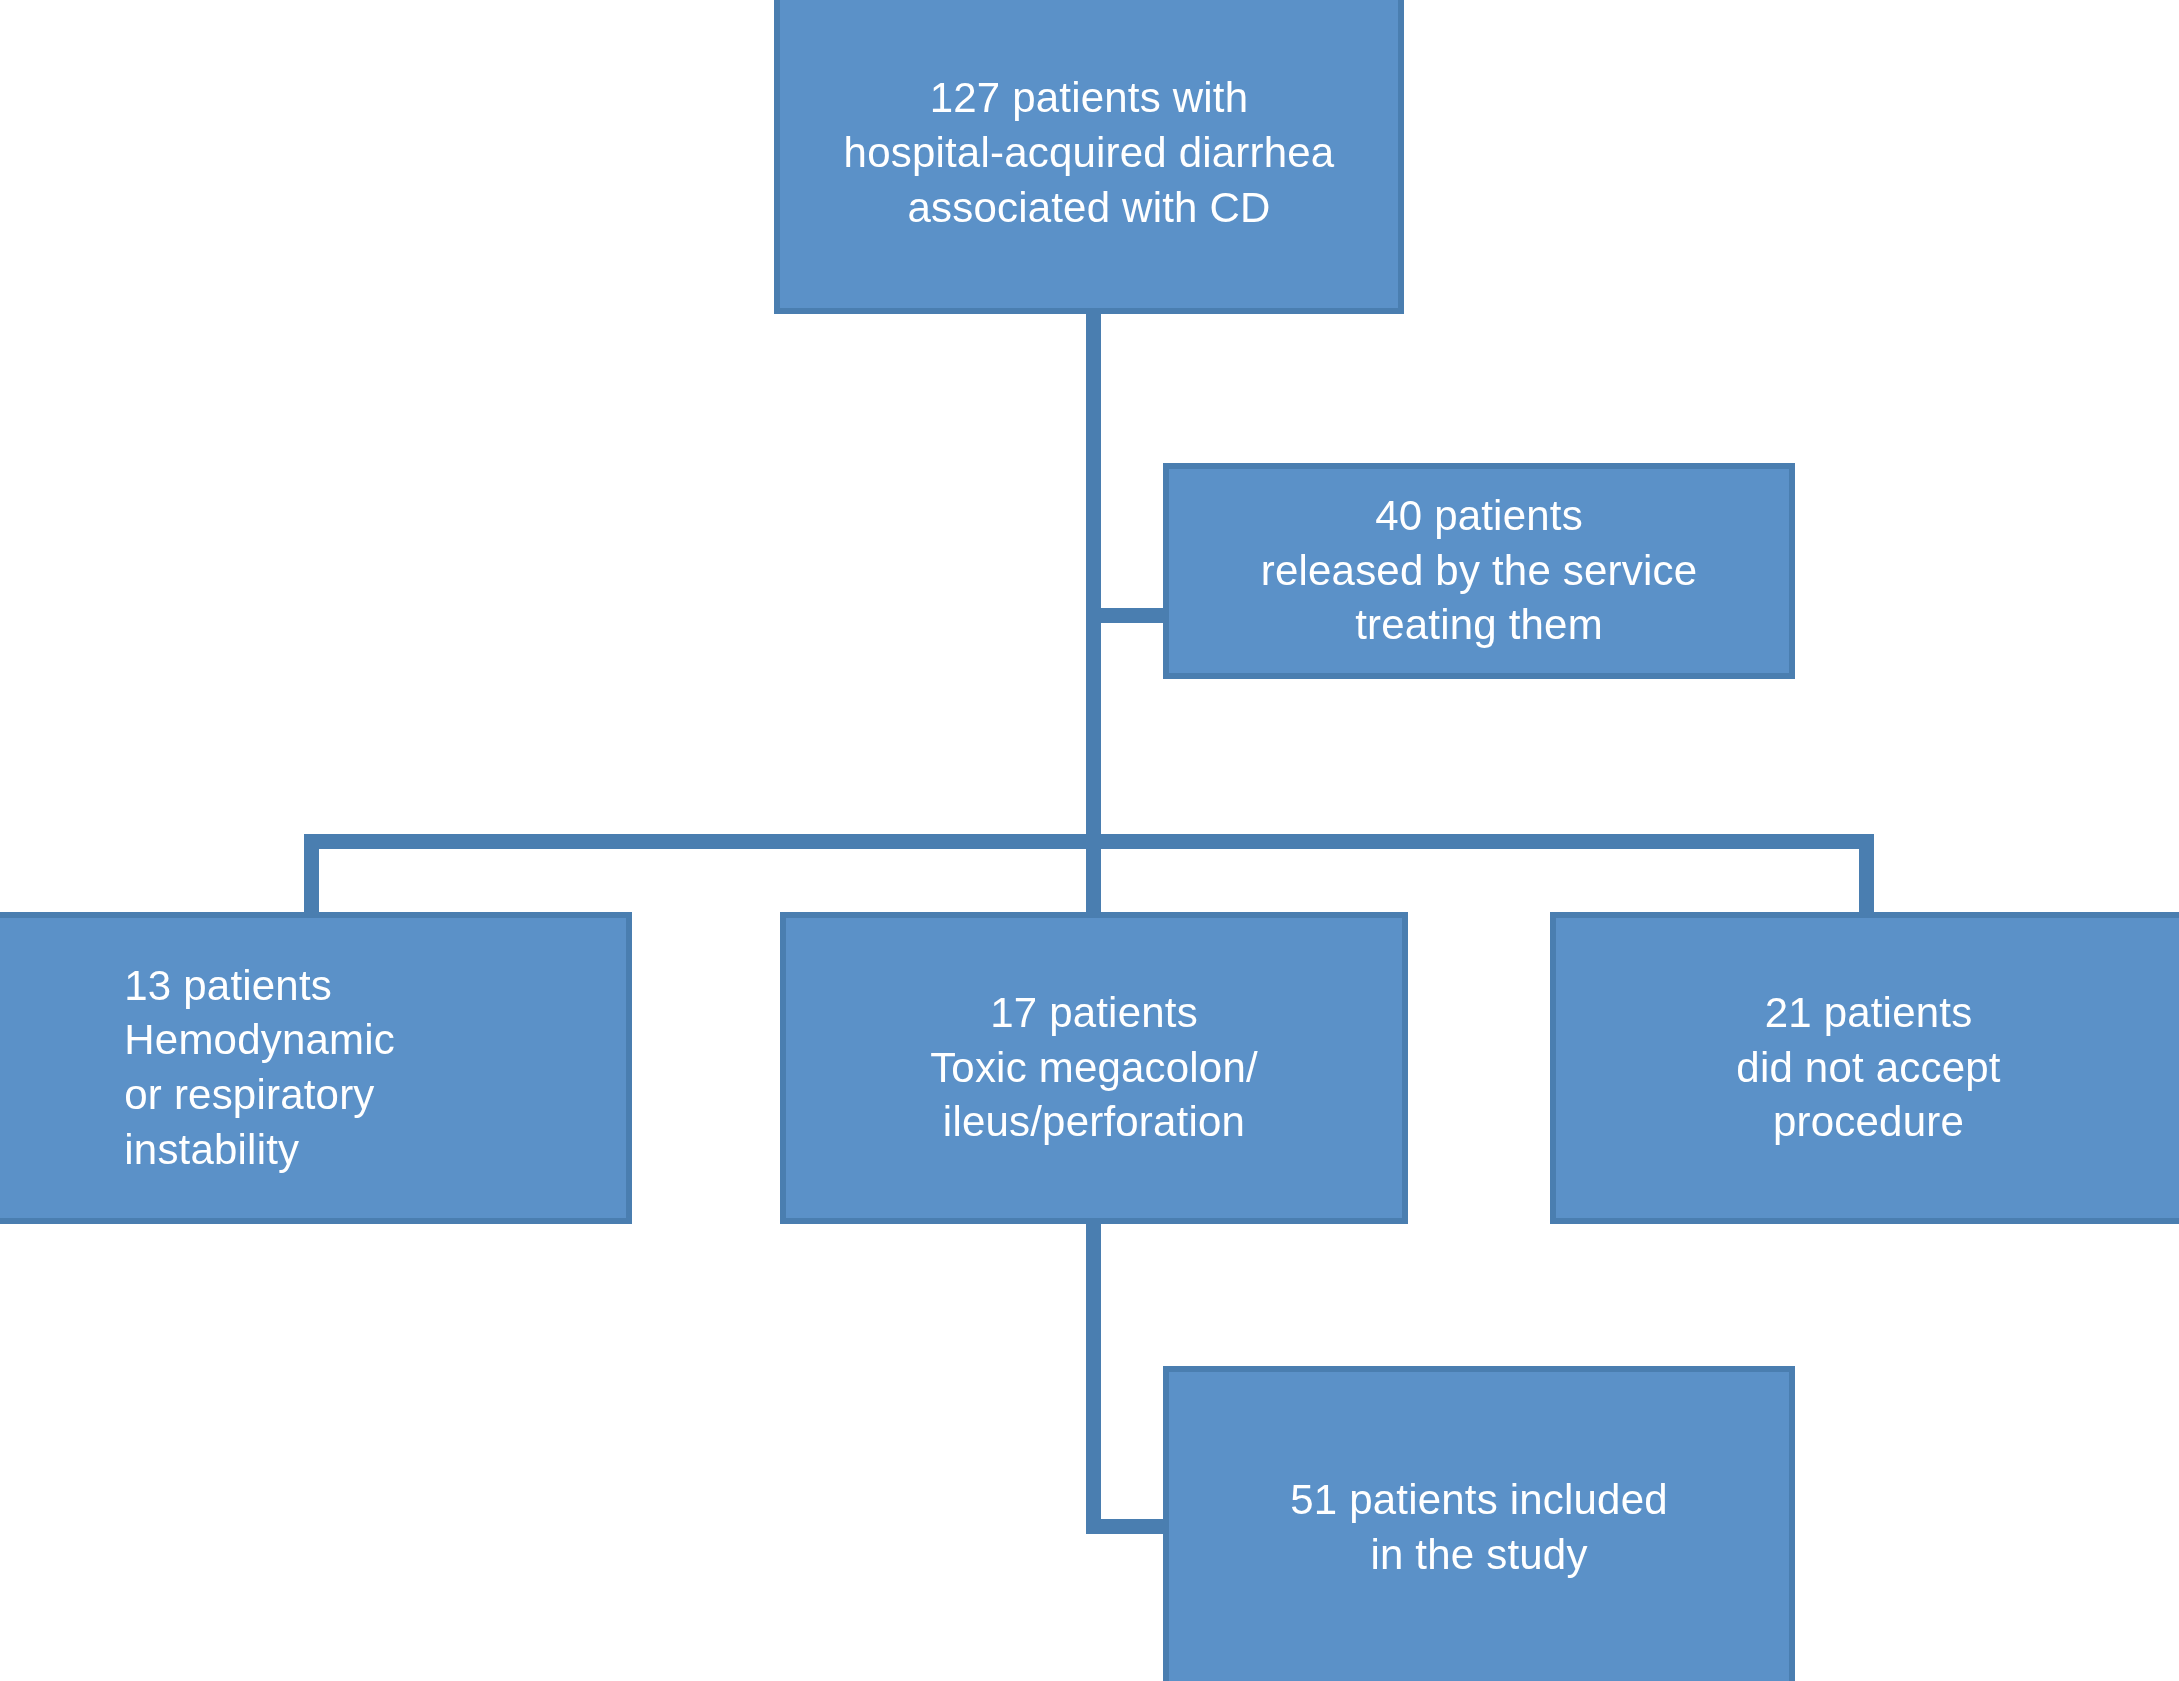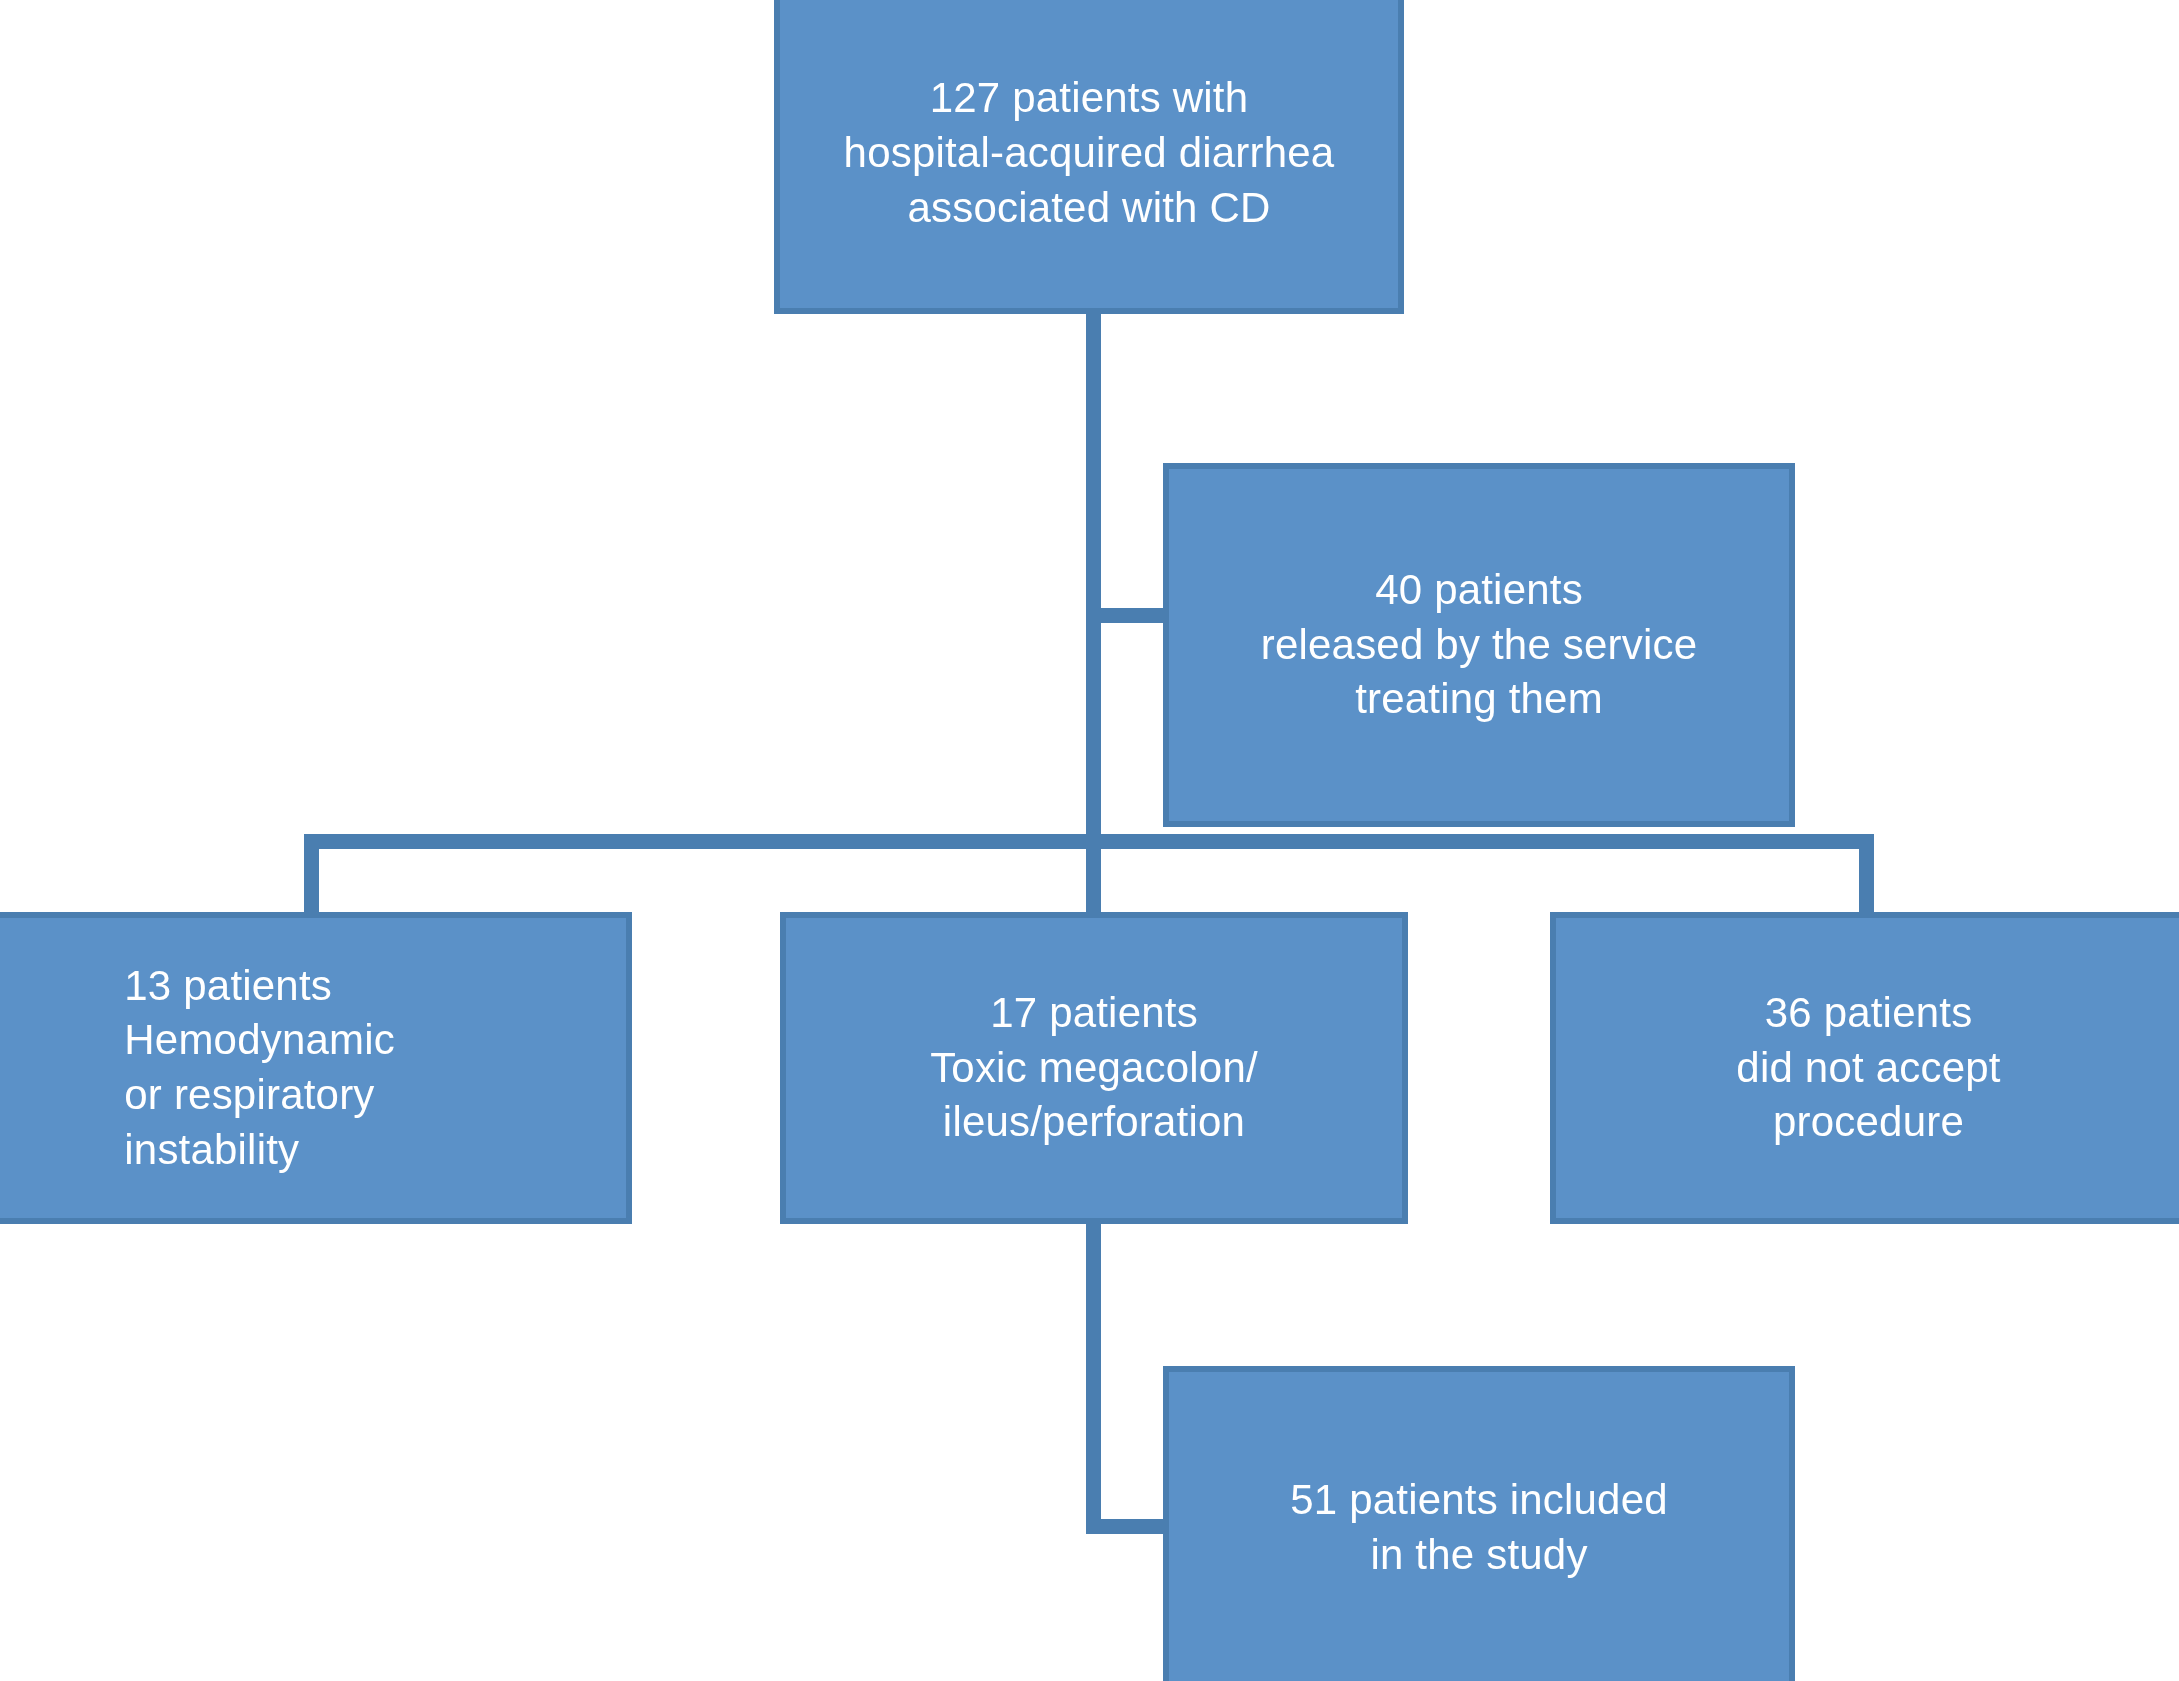--- a/index.html
+++ b/index.html
@@ -62,41 +62,41 @@
   <div class="conn" style="left:1086px; top:1224px; width:14.5px; height:309px;"></div>
 
   <div class="conn" style="left:1086px; top:1519px; width:82px; height:14.5px;"></div>
 
   <div class="node align-center" style="left:774px; top:-7.7px; width:630px; height:322px;">
     <span class="label">127 patients with
 hospital-acquired diarrhea
 associated with CD</span>
   </div>
 
-  <div class="node align-center" style="left:1163px; top:463px; width:632px; height:364px;">
+  <div class="node align-center" style="left:1163px; top:463px; width:632px; height:216px;">
     <span class="label">40 patients
 released by the service
 treating them</span>
   </div>
 
   <div class="node align-left" style="left:-7.7px; top:912px; width:640px; height:312px;">
     <span class="label">13 patients
 Hemodynamic
 or respiratory
 instability</span>
   </div>
 
   <div class="node align-center" style="left:780px; top:912px; width:628px; height:312px;">
     <span class="label">17 patients
 Toxic megacolon/
 ileus/perforation</span>
   </div>
 
   <div class="node align-center" style="left:1550px; top:912px; width:637px; height:312px;">
-    <span class="label">36 patients
+    <span class="label">21 patients
 did not accept
 procedure</span>
   </div>
 
   <div class="node align-center" style="left:1163px; top:1366px; width:632px; height:323px;">
     <span class="label">51 patients included
 in the study</span>
   </div>
 
 </div>

